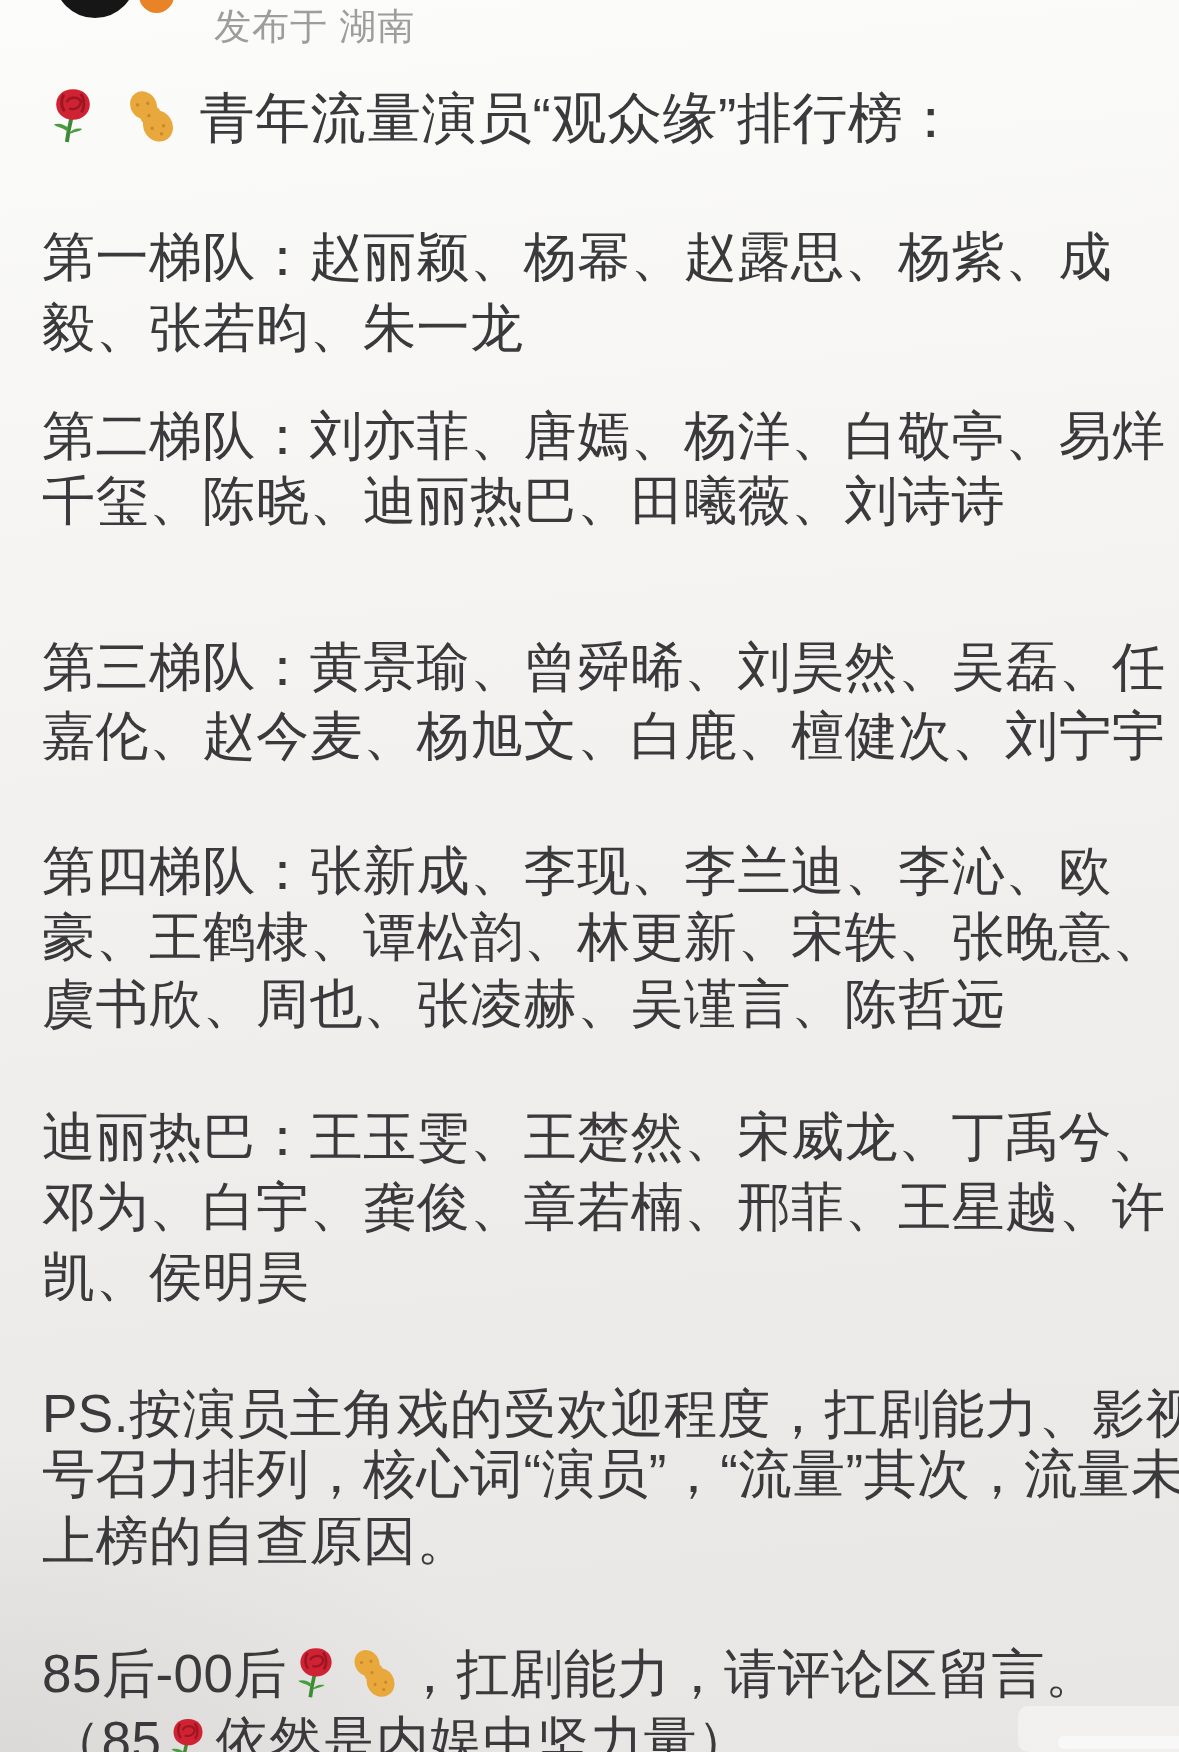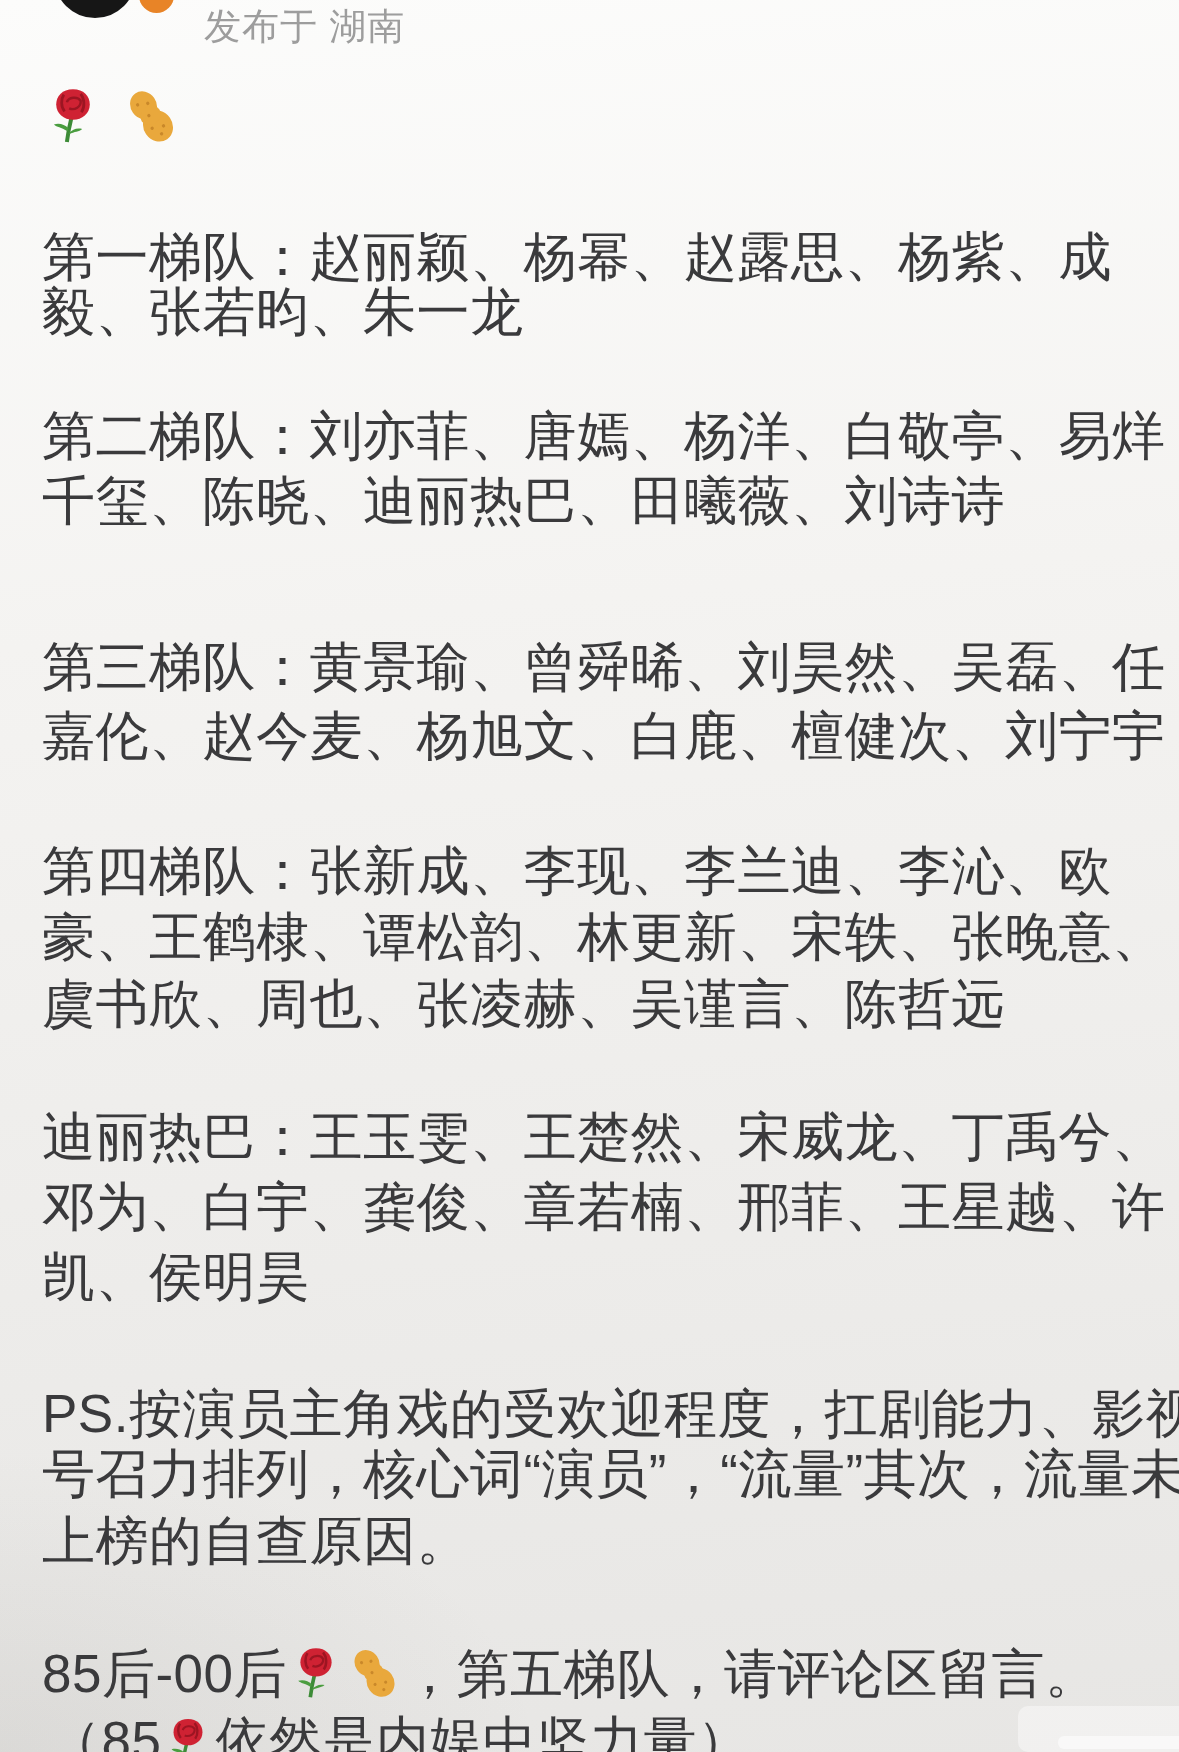--- a/index.html
+++ b/index.html
@@ -17,21 +17,21 @@
   
   .avatar-black {
     position: absolute; left: 54px; top: -64px; width: 82px; height: 82px;
     border-radius: 50%; background: #161616;
   }
   .avatar-orange {
     position: absolute; left: 139px; top: -22px; width: 35px; height: 35px;
     border-radius: 50%; background: #e88427;
   }
   .meta {
-    position: absolute; left: 204px; top: 4px;
+    position: absolute; left: 214px; top: 4px;
     font-size: 37px; line-height: 46px; color: #9d9d9d;
     letter-spacing: 1px; white-space: nowrap;
   }
   .line {
     position: absolute; left: 42px;
     font-size: 53px; line-height: 67px; height: 67px;
     color: #3a3a3c; font-weight: 500;
     white-space: nowrap; letter-spacing: 0.5px;
   }
   .title { left: 44px; font-size: 55px; }
@@ -86,24 +86,25 @@
 
 <div class="meta">发布于 湖南</div>
 
 <div class="line title" style="top:85px">
   <span class="icon"><svg width="58" height="58" viewBox="0 0 36 38">
         <use href="#rose-shape"></use>
       </svg></span>
   <span class="icon"><svg width="58" height="58" viewBox="0 0 38 38">
         <use href="#peanut-shape"></use>
       </svg></span>
+  <span>青年流量演员“观众缘”排行榜：</span>
 </div>
 
 <div class="line" style="top:223px">第一梯队：赵丽颖、杨幂、赵露思、杨紫、成</div>
-<div class="line" style="top:278px">毅、张若昀、朱一龙</div>
+<div class="line" style="top:294px">毅、张若昀、朱一龙</div>
 
 <div class="line" style="top:402px">第二梯队：刘亦菲、唐嫣、杨洋、白敬亭、易烊</div>
 <div class="line" style="top:467px">千玺、陈晓、迪丽热巴、田曦薇、刘诗诗</div>
 
 <div class="line" style="top:633px">第三梯队：黄景瑜、曾舜晞、刘昊然、吴磊、任</div>
 <div class="line" style="top:702px">嘉伦、赵今麦、杨旭文、白鹿、檀健次、刘宁宇</div>
 
 <div class="line" style="top:837px">第四梯队：张新成、李现、李兰迪、李沁、欧</div>
 <div class="line" style="top:903px">豪、王鹤棣、谭松韵、林更新、宋轶、张晚意、</div>
 <div class="line" style="top:970px">虞书欣、周也、张凌赫、吴谨言、陈哲远</div>
@@ -114,21 +115,21 @@
 
 <div class="line" style="top:1380px">PS.按演员主角戏的受欢迎程度，扛剧能力、影视</div>
 <div class="line" style="top:1440px">号召力排列，核心词“演员”，“流量”其次，流量未</div>
 <div class="line" style="top:1507px">上榜的自查原因。</div>
 
 <div class="line" style="top:1640px">
   <span>85后-00后</span><span class="icon footer-icon"><svg width="54" height="54" viewBox="0 0 36 38">
         <use href="#rose-shape"></use>
       </svg></span><span class="icon footer-icon"><svg width="54" height="54" viewBox="0 0 38 38">
         <use href="#peanut-shape"></use>
-      </svg></span><span>，第五梯队，请评论区留言。</span>
+      </svg></span><span>，扛剧能力，请评论区留言。</span>
 </div>
 <div class="line" style="top:1707px; left:48px">
   <span>（85</span><span class="icon footer-icon"><svg width="50" height="50" viewBox="0 0 36 38">
         <use href="#rose-shape"></use>
       </svg></span><span>依然是内娱中坚力量）</span>
 </div>
 
 <div class="watermark"></div>
 <div class="watermark-line"></div>
 

